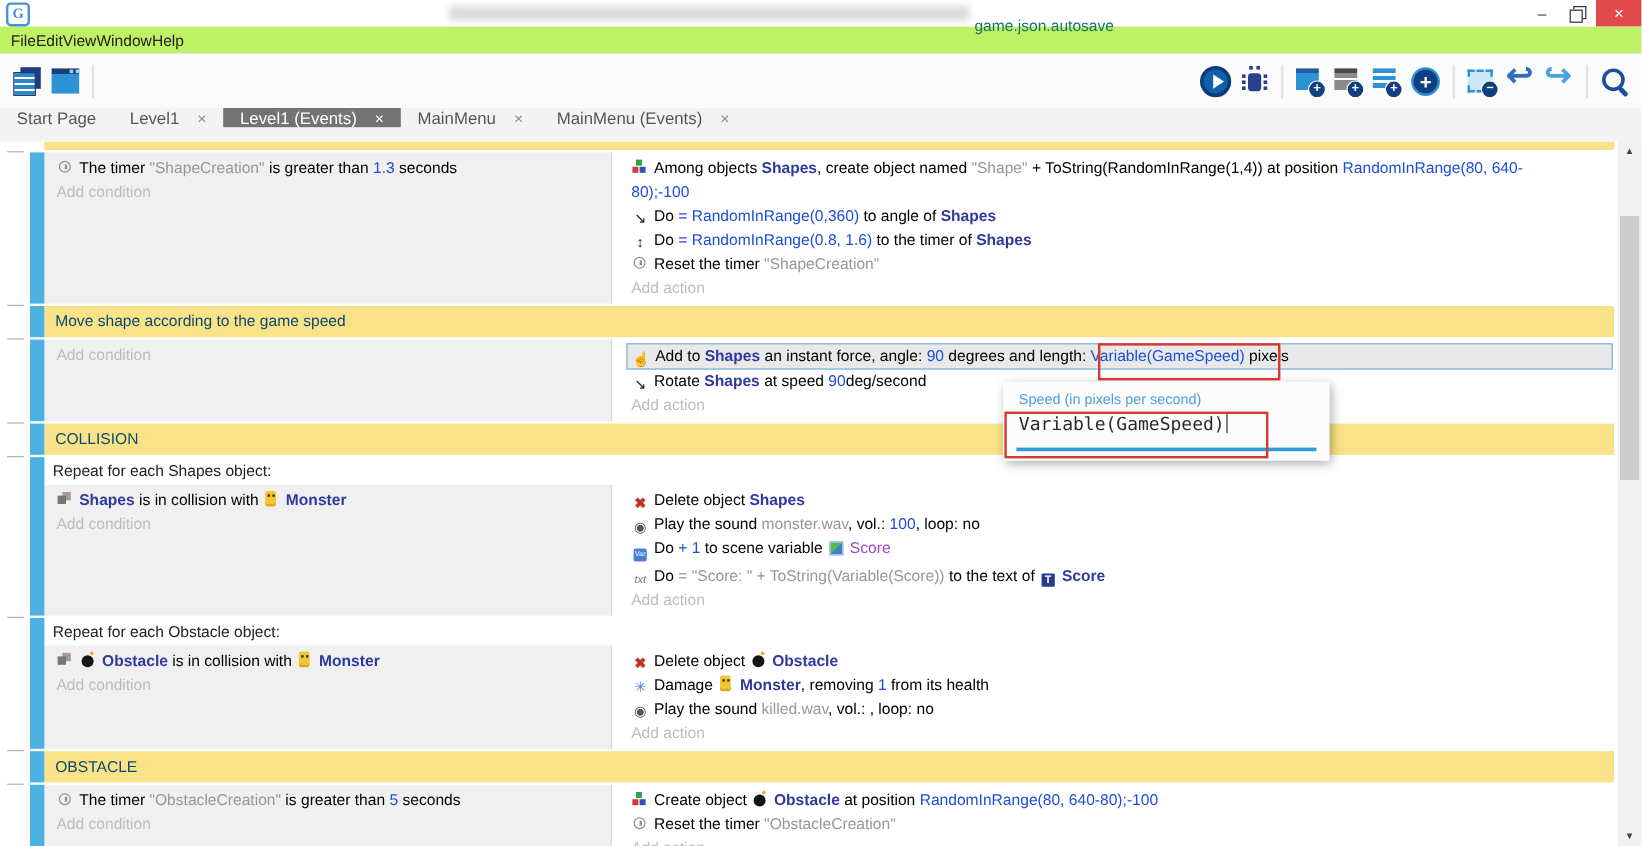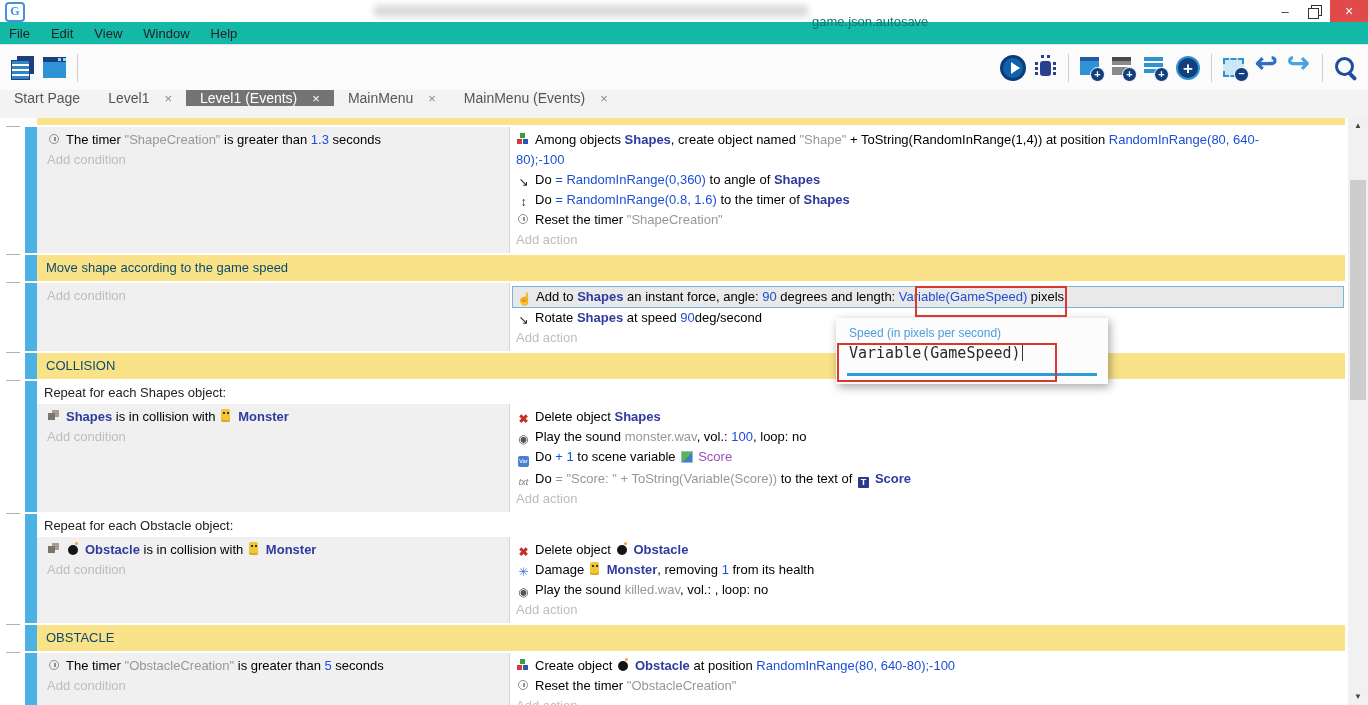--- a/index.html
+++ b/index.html
@@ -15,22 +15,22 @@
   .title-text{position:absolute;left:812px;top:14px;font-size:13px;color:#0f766e}
   .win-controls{position:absolute;right:0;top:0;height:22px;display:flex}
   .win-btn{width:30px;height:22px;display:flex;align-items:center;justify-content:center;
            color:#333;font-size:13px;cursor:pointer}
   .win-restore{position:relative}
   .win-restore i{position:absolute;left:11px;top:5px;width:9px;height:9px;border:1px solid #333;background:#fff}
   .win-restore i + i{left:8px;top:8px}
   .win-close{width:38px;background:#e04a4a;color:#fff;font-size:14px}
 
   
-  .menubar{height:22px;background:#14b8a6;border-bottom:1px solid #e3e3e3;
-           display:flex;align-items:center;padding-left:9px;gap:21px}
+  .menubar{height:22px;background:#bef264;border-bottom:1px solid #e3e3e3;
+           display:flex;align-items:center;padding-left:9px;}
   .menu-item{font-size:13px;color:#222;cursor:pointer}
 
   
   .toolbar{height:45px;background:#fbfbfb;display:flex;align-items:center;padding:0 6px}
   .tb-group-right{margin-left:auto;display:flex;align-items:center}
   .tbi{display:inline-block;position:relative;width:28px;height:28px;margin:0 2px;cursor:pointer;flex:none}
   .tb-sep{width:1px;height:28px;background:#cfcfcf;margin:0 7px;flex:none}
 
   .tb-project-manager-icon::before{content:"";position:absolute;left:9px;top:2px;width:17px;height:18px;background:#1c3e7e}
   .tb-project-manager-icon::after{content:"";position:absolute;left:3px;top:6px;width:17px;height:18px;
@@ -79,21 +79,21 @@
          overflow:hidden;padding:0 3px 0 37px;box-sizing:border-box}
   .row{position:relative;margin-bottom:2px}
   .row::before{content:"";position:absolute;left:-12px;top:0;bottom:0;width:12px;background:#4cb2e4}
   .row::after{content:"";position:absolute;left:-31px;top:-1px;width:14px;height:1px;background:#b3b3b3}
   .row.comment{background:#f9e287;padding:5px 9px;font-size:13px;color:#0c4a6e;min-height:16px}
   .row.comment.partial{height:7px;min-height:7px;padding:0;overflow:hidden}
   .evt-header{background:#fff;padding:2px 7px;font-size:13px;color:#222;line-height:19px}
   .evt-body{display:flex;align-items:stretch}
   .cond-col{width:473px;flex:none;background:#f0f0f0;border-right:1px solid #d6d6d6;
             padding:3px 6px;box-sizing:border-box}
-  .act-col{flex:1;background:#fff;padding:3px 0 3px 2px;min-width:0}
+  .act-col{flex:1;background:#fff;padding:3px 0 3px 12px;min-width:0}
   .line{line-height:20px;font-size:13px;padding:0 4px;color:#3f3f3f;cursor:pointer}
   .line.add{color:#bdbdbd}
   .line.selected{background:#e9e9e9;border:1px solid #74b3dc;margin-right:1px}
   .c-p{color:#000000}
   .c-o{color:#2f3a9f;font-weight:bold}
   .c-e{color:#1d4ed8}
   .c-s{color:#979797}
   .c-v{color:#a04ac0}
 
   

